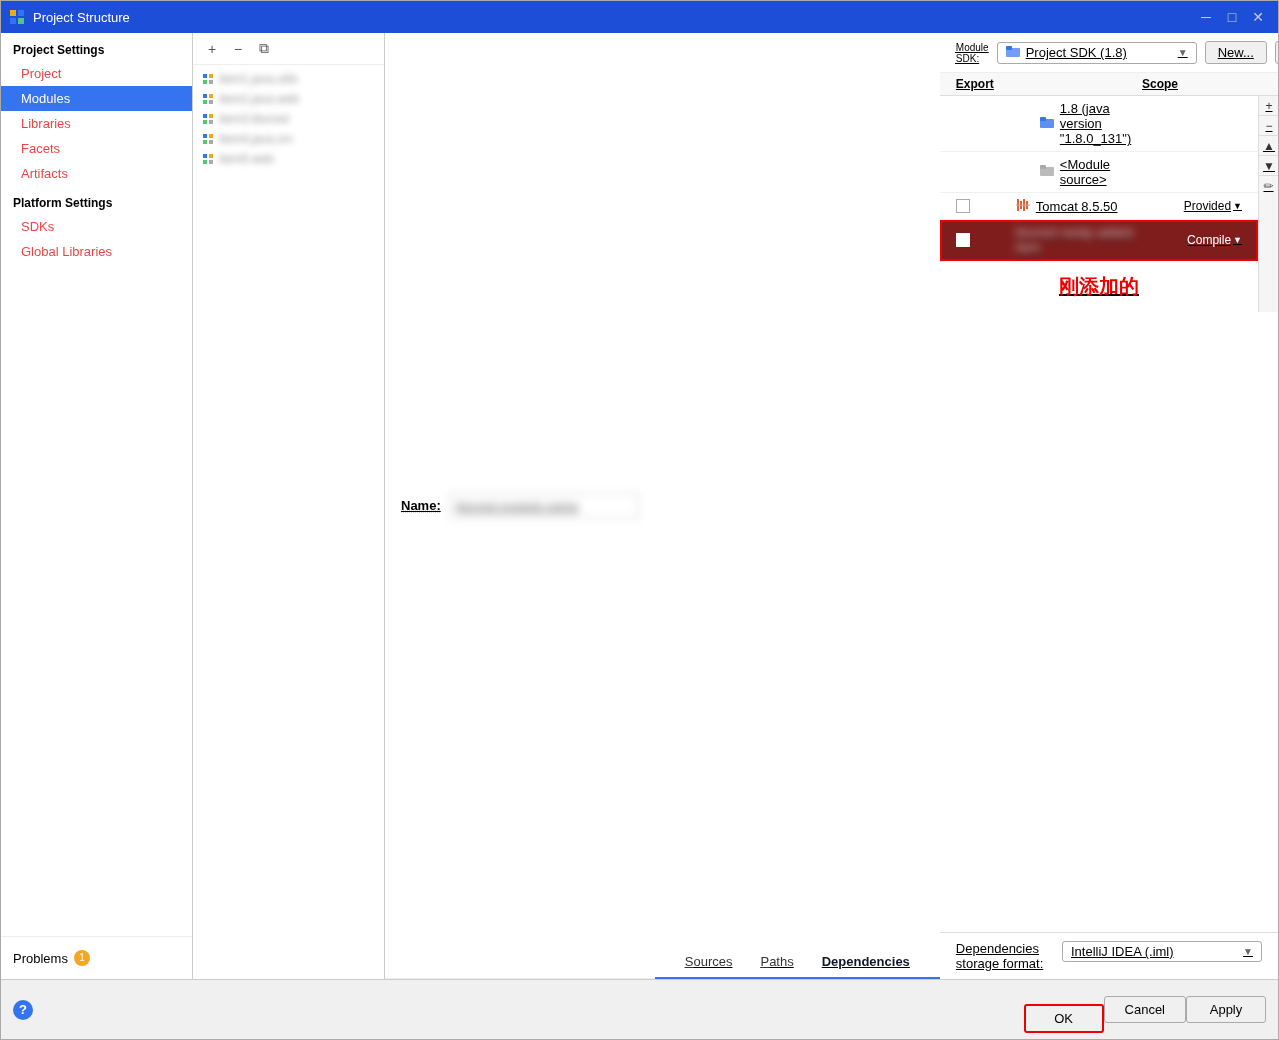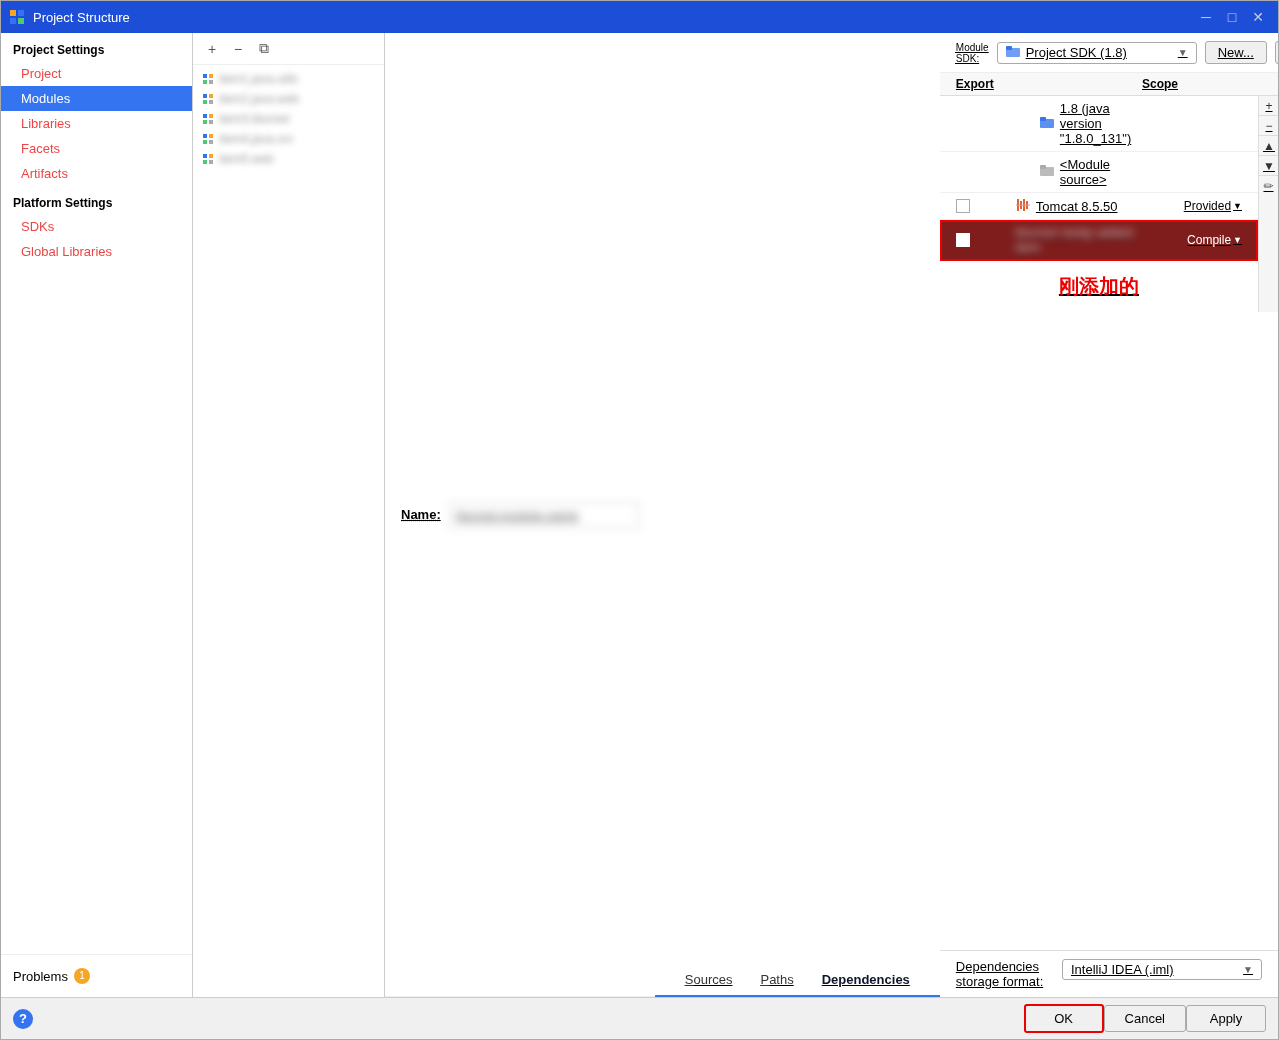--- a/index.html
+++ b/index.html
@@ -414,20 +414,21 @@
       border-radius: 3px;
       padding: 5px 20px;
       cursor: pointer;
       font-size: 13px;
       min-width: 80px;
     }
 
     .dialog-btn.primary {
       border: 2px solid #e00;
       background: #f0f0f0;
+      margin-top: 18px;
     }
 
     
     .checkbox {
       width: 14px;
       height: 14px;
       border: 1px solid #aaa;
       background: #fff;
       cursor: pointer;
       flex-shrink: 0;

